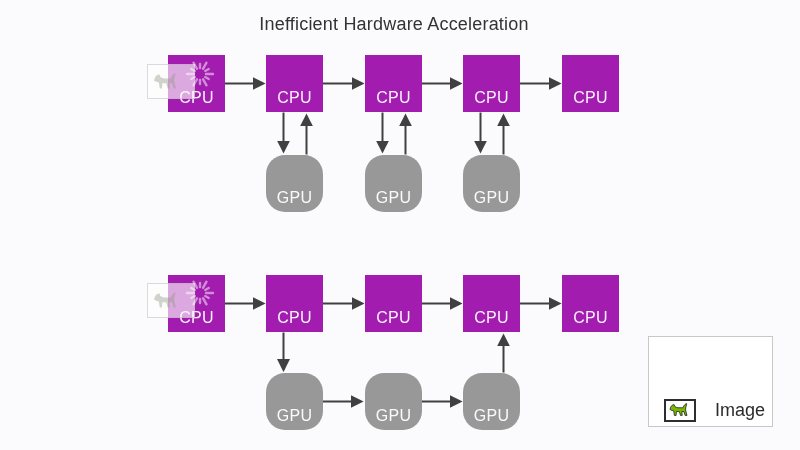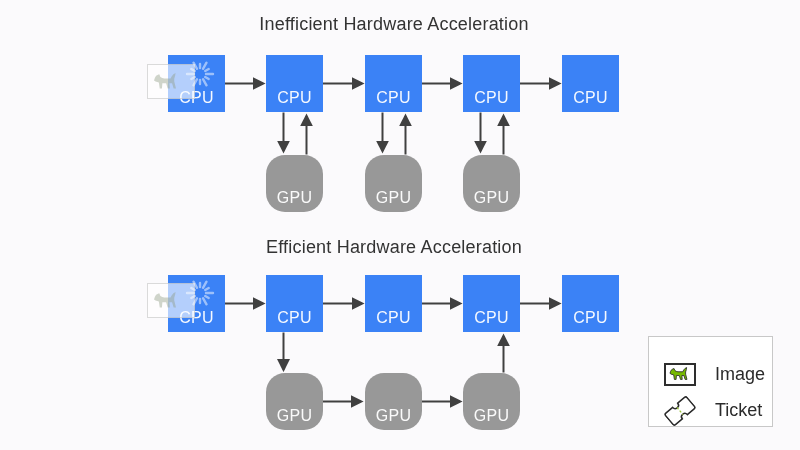--- a/index.html
+++ b/index.html
@@ -8,21 +8,21 @@
 
   .arrows{position:absolute;left:0;top:0;width:800px;height:450px;pointer-events:none;}
 
   .dtitle{position:absolute;left:144px;width:500px;text-align:center;font-size:18px;
           color:#333;letter-spacing:.2px;}
   .t1{top:14px;} .t2{top:237px;}
 
   .box{position:absolute;width:57px;height:57px;display:flex;align-items:flex-end;
        justify-content:center;padding-bottom:5px;box-sizing:border-box;}
   .box span{font-size:16px;color:rgba(255,255,255,.95);letter-spacing:.3px;}
-  .cpu{background:#3b82f6;}
+  .cpu{background:#a21caf;}
   .gpu{background:#989898;border-radius:19px;}
   .c1{left:168px;}.c2{left:266px;}.c3{left:365px;}.c4{left:463px;}.c5{left:562px;}
   .rA{top:55px;}.rB{top:155px;}.rC{top:275px;}.rD{top:373px;}
 
   
   .thumb{position:absolute;left:147px;width:48px;height:35px;background:rgba(255,255,255,.62);
          border:1px solid rgba(175,175,175,.45);box-sizing:border-box;display:flex;
          align-items:center;padding-left:3px;}
   .th1{top:64px;} .th2{top:283px;}
   .thumb svg{opacity:.42;}
@@ -72,21 +72,20 @@
       <line x1="520" y1="303.5" x2="559" y2="303.5" marker-end="url(#ah)"></line>
 
       <line x1="283.5" y1="332.5" x2="283.5" y2="369.5" marker-end="url(#ah)"></line>
       <line x1="323" y1="401.5" x2="361" y2="401.5" marker-end="url(#ah)"></line>
       <line x1="422" y1="401.5" x2="460" y2="401.5" marker-end="url(#ah)"></line>
       <line x1="503.5" y1="372.5" x2="503.5" y2="336" marker-end="url(#ah)"></line>
     </g>
   </svg>
 
   <div class="dtitle t1">Inefficient Hardware Acceleration</div>
-  <div class="dtitle t2">Efficient Hardware Acceleration</div>
 
   <div class="box cpu c1 rA">
       <span>CPU</span>
     </div>
   <div class="box cpu c2 rA">
       <span>CPU</span>
     </div>
   <div class="box cpu c3 rA">
       <span>CPU</span>
     </div>
@@ -179,24 +178,15 @@
     <div class="lrow">
       <div class="licon">
         <div class="imgicon">
           <svg width="24" height="17" viewBox="0 0 28 20">
             <path d="M2.2 8.6 L3 6.2 Q3.8 4 5.8 3.4 L7 3 L8 5.4 Q9.6 6.6 11.6 6.8 L17.2 6.8 Q18.2 4.6 19.8 3 L21.8 1.8 L21.4 4.4 L20.6 7 L20.6 9.6 L22.2 15.8 L20 15.8 L18.6 11.2 L16.2 11.2 L16.6 15.8 L14.6 15.8 L13.2 11.2 L9.8 11.2 L9.4 15.8 L7.4 15.8 L6.6 10.4 L3.6 9.6 Z" fill="#76b900" stroke="#2a2a2a" stroke-width="1" stroke-linejoin="round"></path>
           </svg>
         </div>
       </div>
       <div class="llabel">Image</div>
     </div>
-    <div class="lrow">
-      <div class="licon">
-        <svg class="ticketsvg" width="30" height="18" viewBox="0 0 32 18">
-          <path d="M3 1 H12.5 A3.5 3.5 0 0 0 19.5 1 H29 Q31 1 31 3 V15 Q31 17 29 17 H19.5 A3.5 3.5 0 0 0 12.5 17 H3 Q1 17 1 15 V3 Q1 1 3 1 Z" fill="#ffffff" stroke="#2a2a2a" stroke-width="1.6"></path>
-          <line x1="16" y1="4" x2="16" y2="14" stroke="#9ac23c" stroke-width="1.4" stroke-dasharray="2.5 2"></line>
-        </svg>
-      </div>
-      <div class="llabel">Ticket</div>
-    </div>
   </div>
 
 </div>
 
 </body></html>

